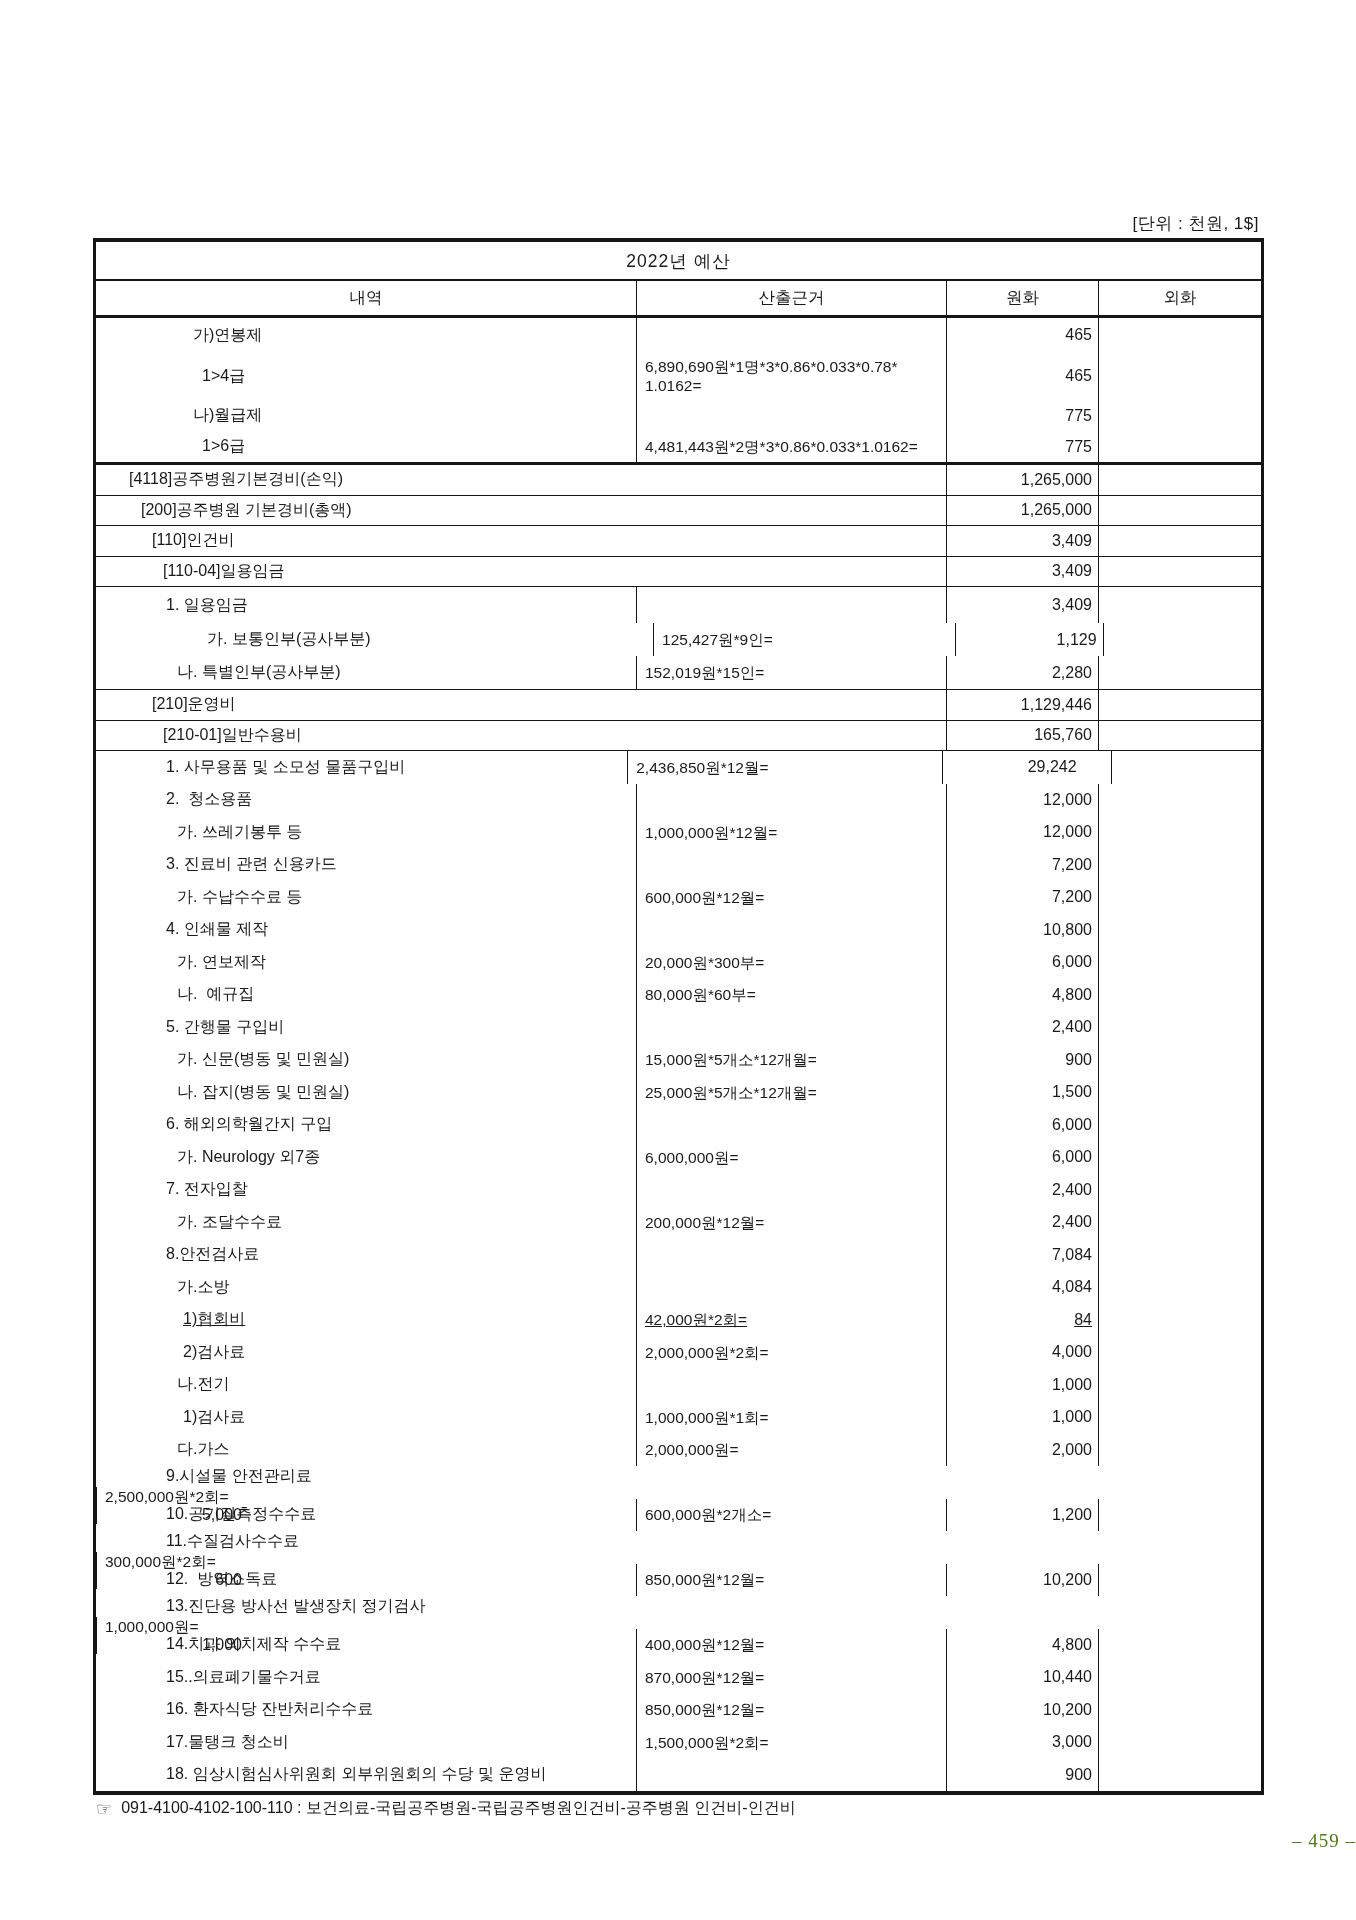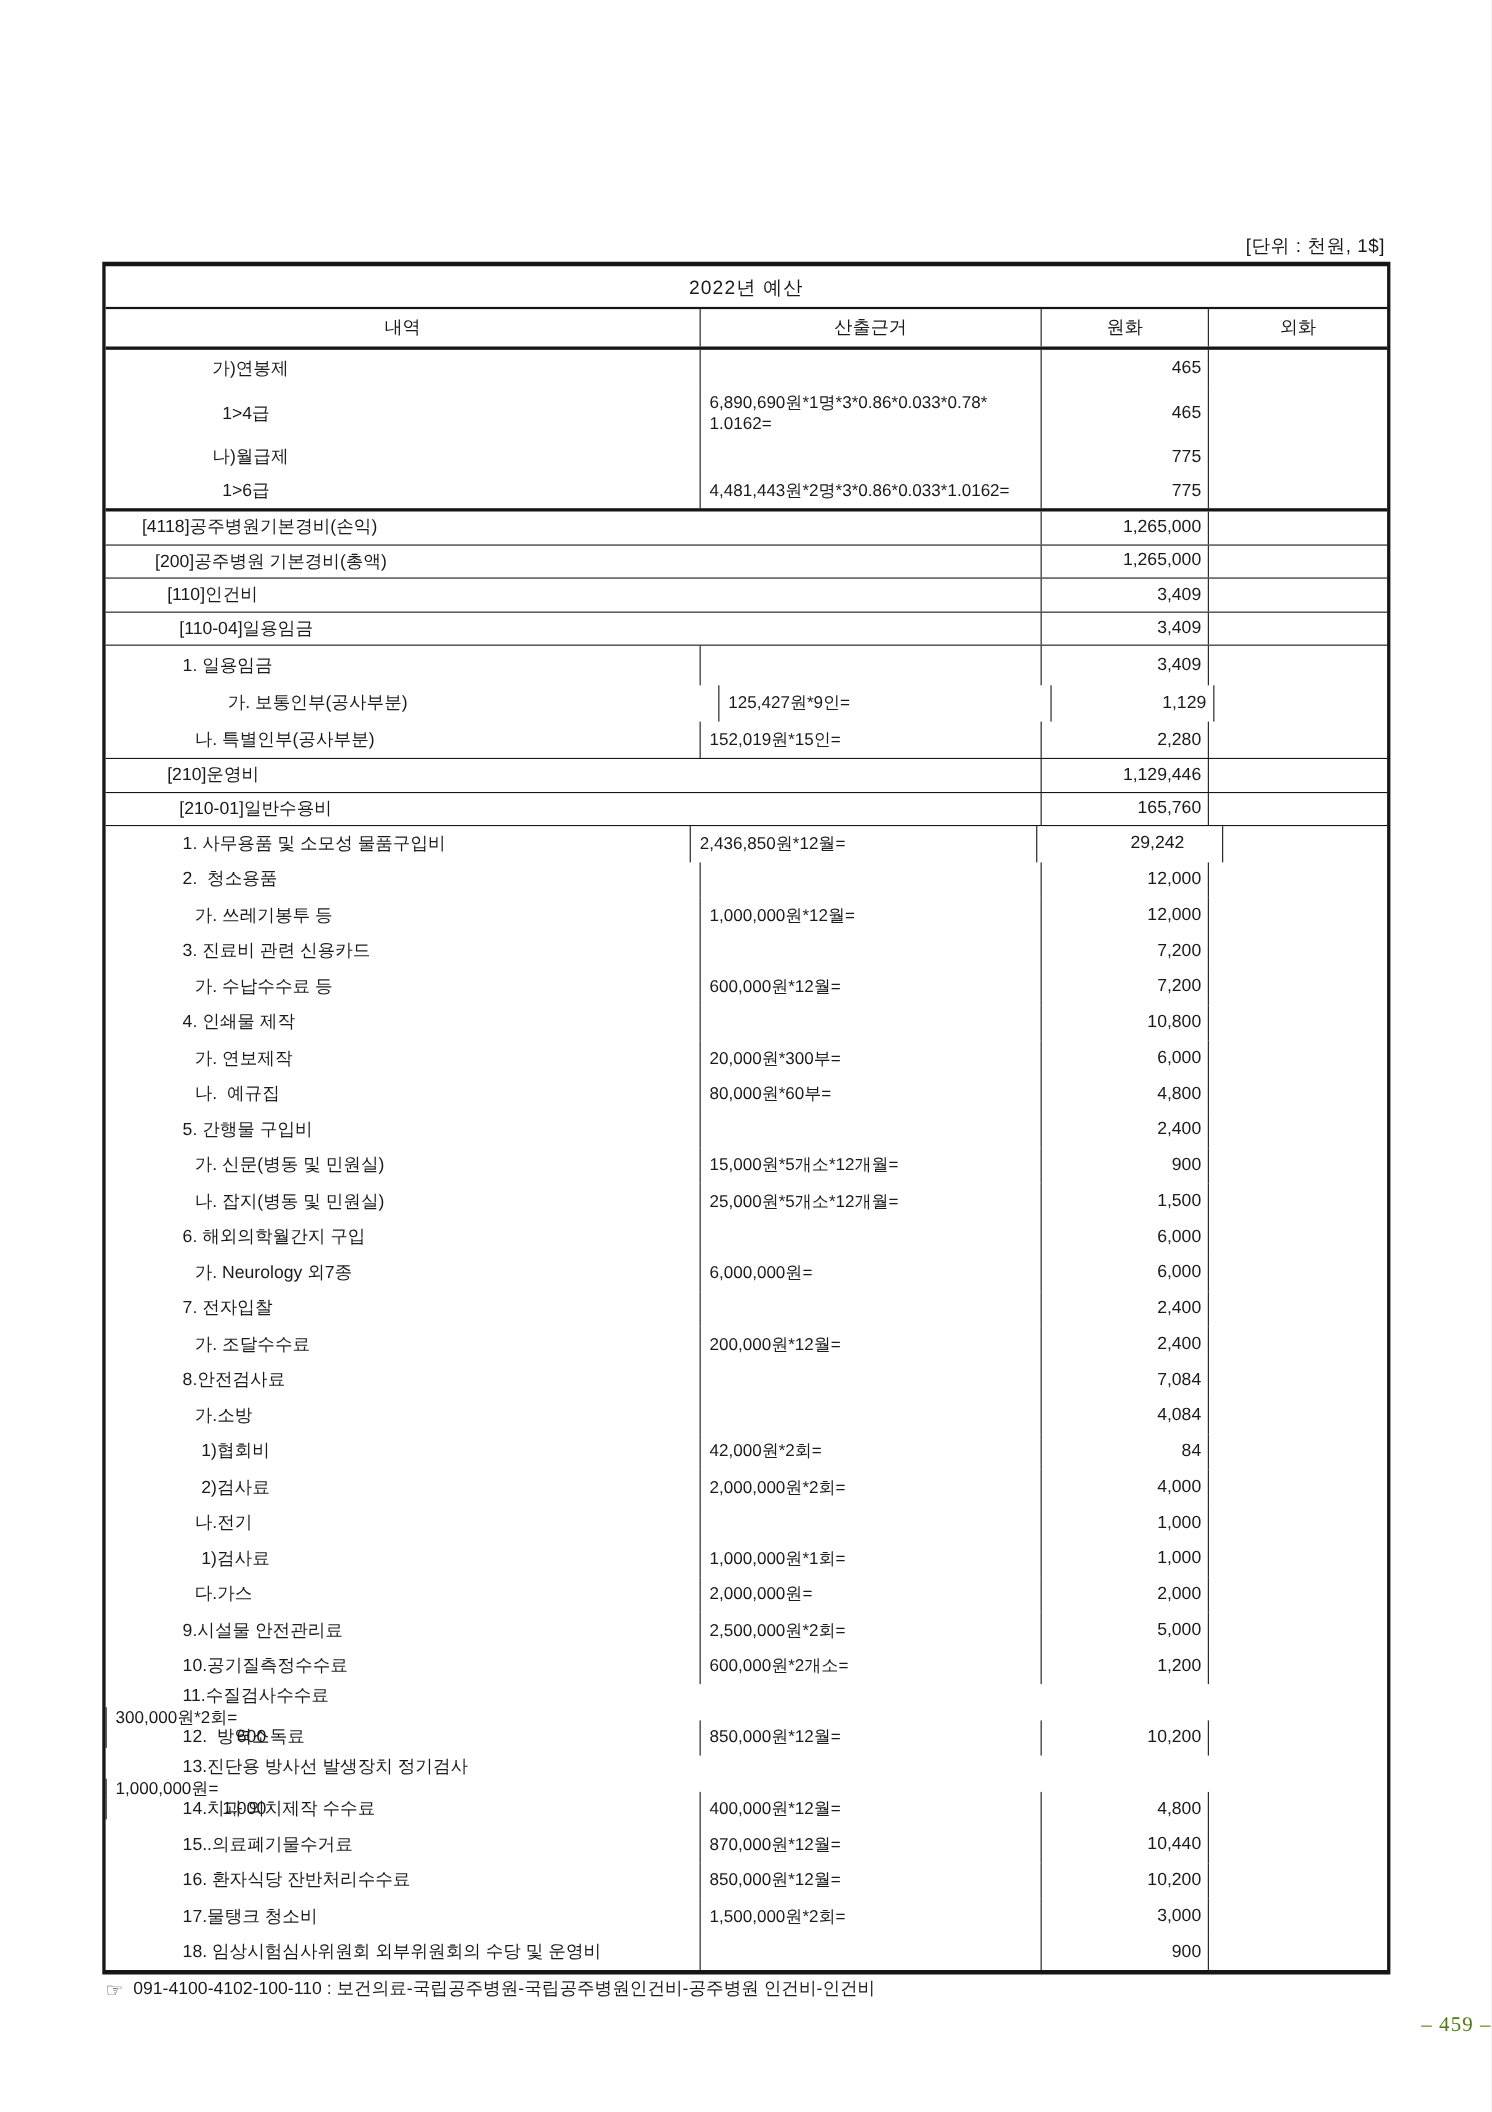--- a/index.html
+++ b/index.html
@@ -258,21 +258,21 @@
             <div class="c2"></div>
             <div class="c3">7,084</div>
             <div class="c4"></div>
           </div>
           <div class="ln" style="height: 32.5px;">
             <div class="c1 ind-i2">가.소방</div>
             <div class="c2"></div>
             <div class="c3">4,084</div>
             <div class="c4"></div>
           </div>
-          <div class="ln" style="height: 32.5px;">
+          <div class="ln" style="height: 32.5px; text-decoration: underline;">
             <div class="c1 ind-i3">1)협회비</div>
             <div class="c2">42,000원*2회=</div>
             <div class="c3">84</div>
             <div class="c4"></div>
           </div>
           <div class="ln" style="height: 32.5px;">
             <div class="c1 ind-i3">2)검사료</div>
             <div class="c2">2,000,000원*2회=</div>
             <div class="c3">4,000</div>
             <div class="c4"></div>
@@ -288,21 +288,21 @@
             <div class="c2">1,000,000원*1회=</div>
             <div class="c3">1,000</div>
             <div class="c4"></div>
           </div>
           <div class="ln" style="height: 32.5px;">
             <div class="c1 ind-i2">다.가스</div>
             <div class="c2">2,000,000원=</div>
             <div class="c3">2,000</div>
             <div class="c4"></div>
           </div>
-          <div class="ln" style="height: 32.5px;">
+          <div class="ln" style="height: 32.5px; flex-direction: column;">
             <div class="c1 ind-i1">9.시설물 안전관리료</div>
             <div class="c2">2,500,000원*2회=</div>
             <div class="c3">5,000</div>
             <div class="c4"></div>
           </div>
           <div class="ln" style="height: 32.5px;">
             <div class="c1 ind-i1">10.공기질측정수수료</div>
             <div class="c2">600,000원*2개소=</div>
             <div class="c3">1,200</div>
             <div class="c4"></div>

